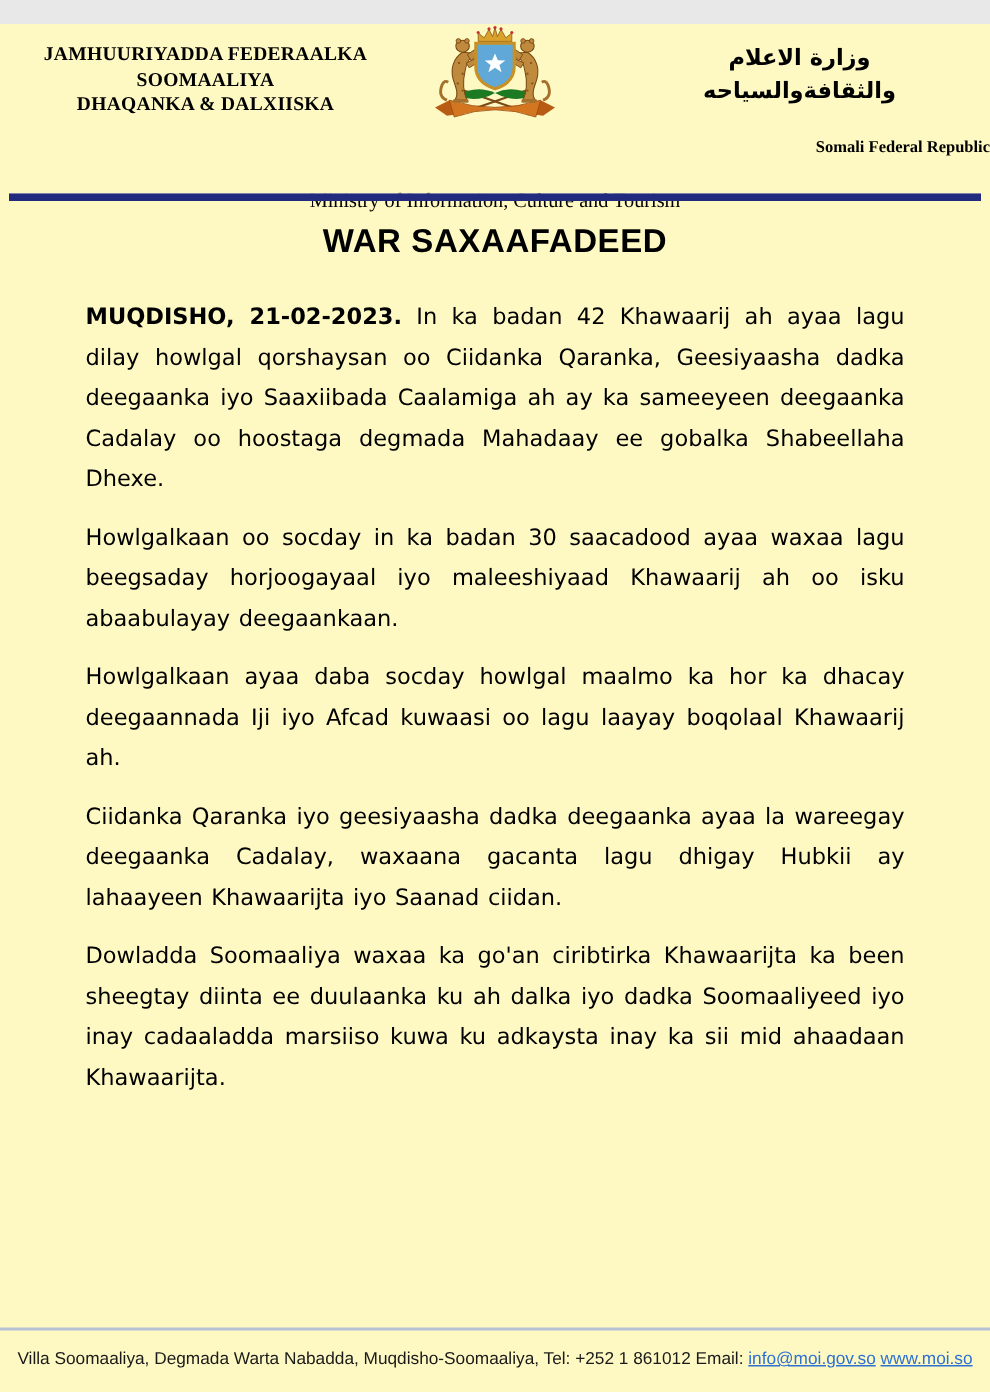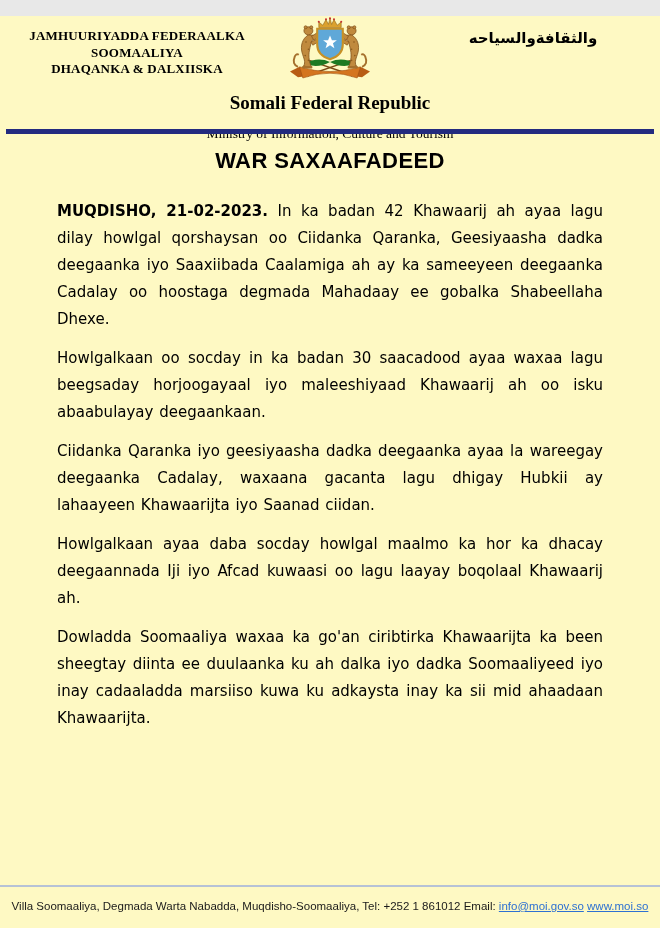--- a/index.html
+++ b/index.html
@@ -16,22 +16,22 @@
     font-family:"Liberation Serif", serif; font-weight:bold;
     font-size:13px; line-height:16.5px; letter-spacing:0.2px;
   }
   .emblem-wrap { position:absolute; left:50%; top:1px; transform:translateX(-50%); width:96px; height:74px; }
   .header-arabic {
     position:absolute; right:14px; top:11px; width:226px; text-align:center;
     direction:rtl; font-weight:bold; font-size:15px; line-height:22px;
     font-family:"DejaVu Sans", sans-serif;
   }
   .org-en {
-    position:absolute; top:76px; left:0; right:0; text-align:center;
-    font-family:"Liberation Serif", serif; font-weight:bold; font-size:19px;
+    position:absolute; top:76px; left:0; right:0; text-align:right;
+    font-family:"Liberation Serif", serif; font-weight:bold; font-size:11px;
   }
   .ministry-en {
     position:absolute; top:110px; left:0; right:0; text-align:center;
     font-family:"Liberation Serif", serif; font-size:13.5px;
   }
   .header-rule {
     position:absolute; top:113px; left:6px; right:6px; height:2px;
     background:#c3cae6;
     border-top:3px solid #232b7f; border-bottom:2px solid #232b7f;
   }
@@ -112,40 +112,41 @@
         <circle cx="60" cy="1.5" r="1.3" fill="#c53030"></circle>
         <circle cx="65" cy="2.6" r="1.3" fill="#c53030"></circle>
         <circle cx="74" cy="5.6" r="1.3" fill="#c53030"></circle>
 
         <path d="M44 14.5 L76 14.5 L76 34 Q76 47.5 60 52.5 Q44 47.5 44 34 Z" fill="#5fa8d8" stroke="#c79126" stroke-width="2.6"></path>
         <polygon points="60,23 62.4,28.8 68.6,28.9 63.7,32.7 65.5,38.7 60,35 54.5,38.7 56.3,32.7 51.4,28.9 57.6,28.8" fill="#ffffff"></polygon>
       </svg>
     </div>
 
     <div class="header-arabic">
+      <div>وزارة الاعلام</div>
       <div>والثقافةوالسياحه</div>
     </div>
 
     <div class="org-en">Somali Federal Republic</div>
     <div class="ministry-en">Ministry of Information, Culture and Tourism</div>
     <div class="header-rule"></div>
   </div>
 
   <div class="content">
 
     <div class="doc-title">WAR SAXAAFADEED</div>
 
     <p class="para"><strong>MUQDISHO, 21-02-2023.</strong> <span>In ka badan 42 Khawaarij ah ayaa lagu dilay howlgal qorshaysan oo Ciidanka Qaranka, Geesiyaasha dadka deegaanka iyo Saaxiibada Caalamiga ah ay ka sameeyeen deegaanka Cadalay oo hoostaga degmada Mahadaay ee gobalka Shabeellaha Dhexe.</span></p>
 
     <p class="para">Howlgalkaan oo socday in ka badan 30 saacadood ayaa waxaa lagu beegsaday horjoogayaal iyo maleeshiyaad Khawaarij ah oo isku abaabulayay deegaankaan.</p>
 
 
+    <p class="para">Howlgalkaan ayaa daba socday howlgal maalmo ka hor ka dhacay deegaannada Iji iyo Afcad kuwaasi oo lagu laayay boqolaal Khawaarij ah.</p>
+
     <p class="para">Ciidanka Qaranka iyo geesiyaasha dadka deegaanka ayaa la wareegay deegaanka Cadalay, waxaana gacanta lagu dhigay Hubkii ay lahaayeen Khawaarijta iyo Saanad ciidan.</p>
-
-    <p class="para">Howlgalkaan ayaa daba socday howlgal maalmo ka hor ka dhacay deegaannada Iji iyo Afcad kuwaasi oo lagu laayay boqolaal Khawaarij ah.</p>
 
     <p class="para">Dowladda Soomaaliya waxaa ka go'an ciribtirka Khawaarijta ka been sheegtay diinta ee duulaanka ku ah dalka iyo dadka Soomaaliyeed iyo inay cadaaladda marsiiso kuwa ku adkaysta inay ka sii mid ahaadaan Khawaarijta.</p>
 
   </div>
 
   <div class="footer-rule"></div>
   <div class="footer-text"><span>Villa Soomaaliya, Degmada Warta Nabadda, Muqdisho-Soomaaliya, Tel: +252 1 861012 Email:</span> <a href="#">info@moi.gov.so</a> <a href="#">www.moi.so</a></div>
 
 </div>
 

